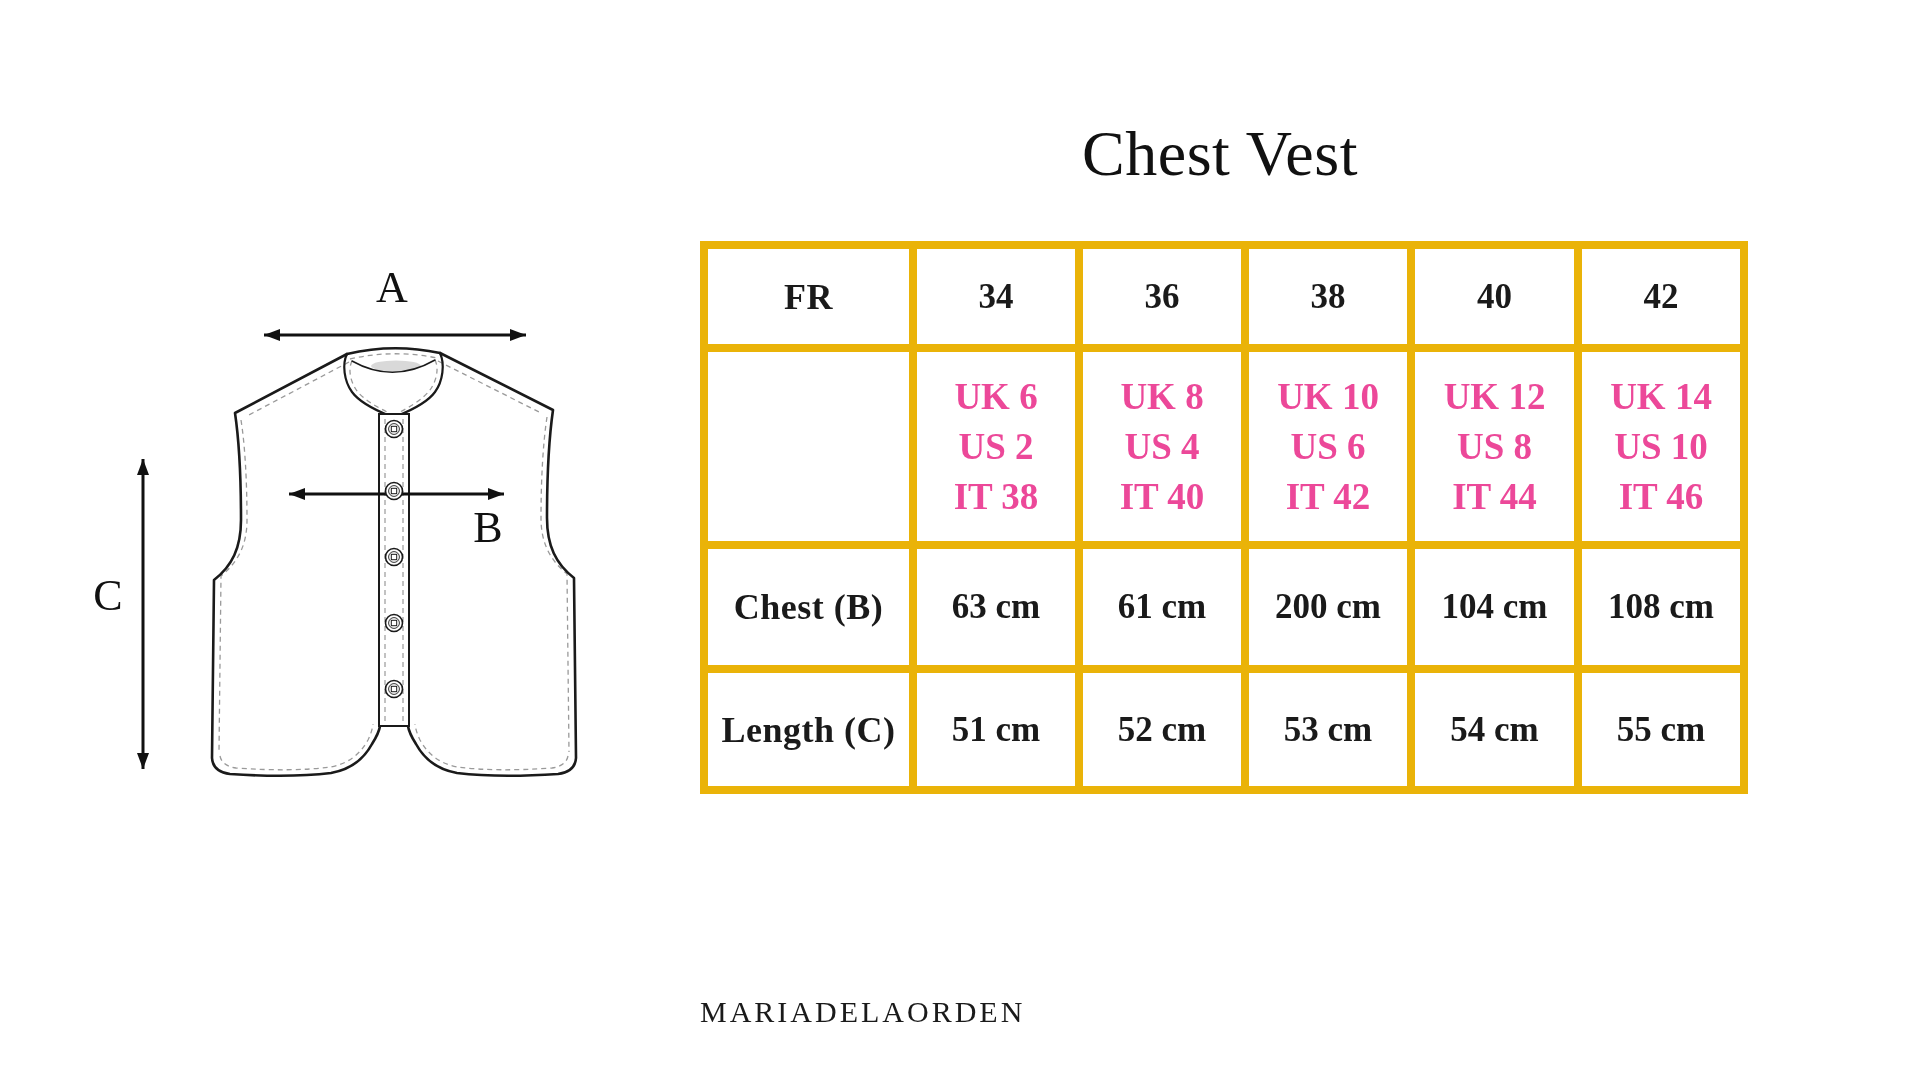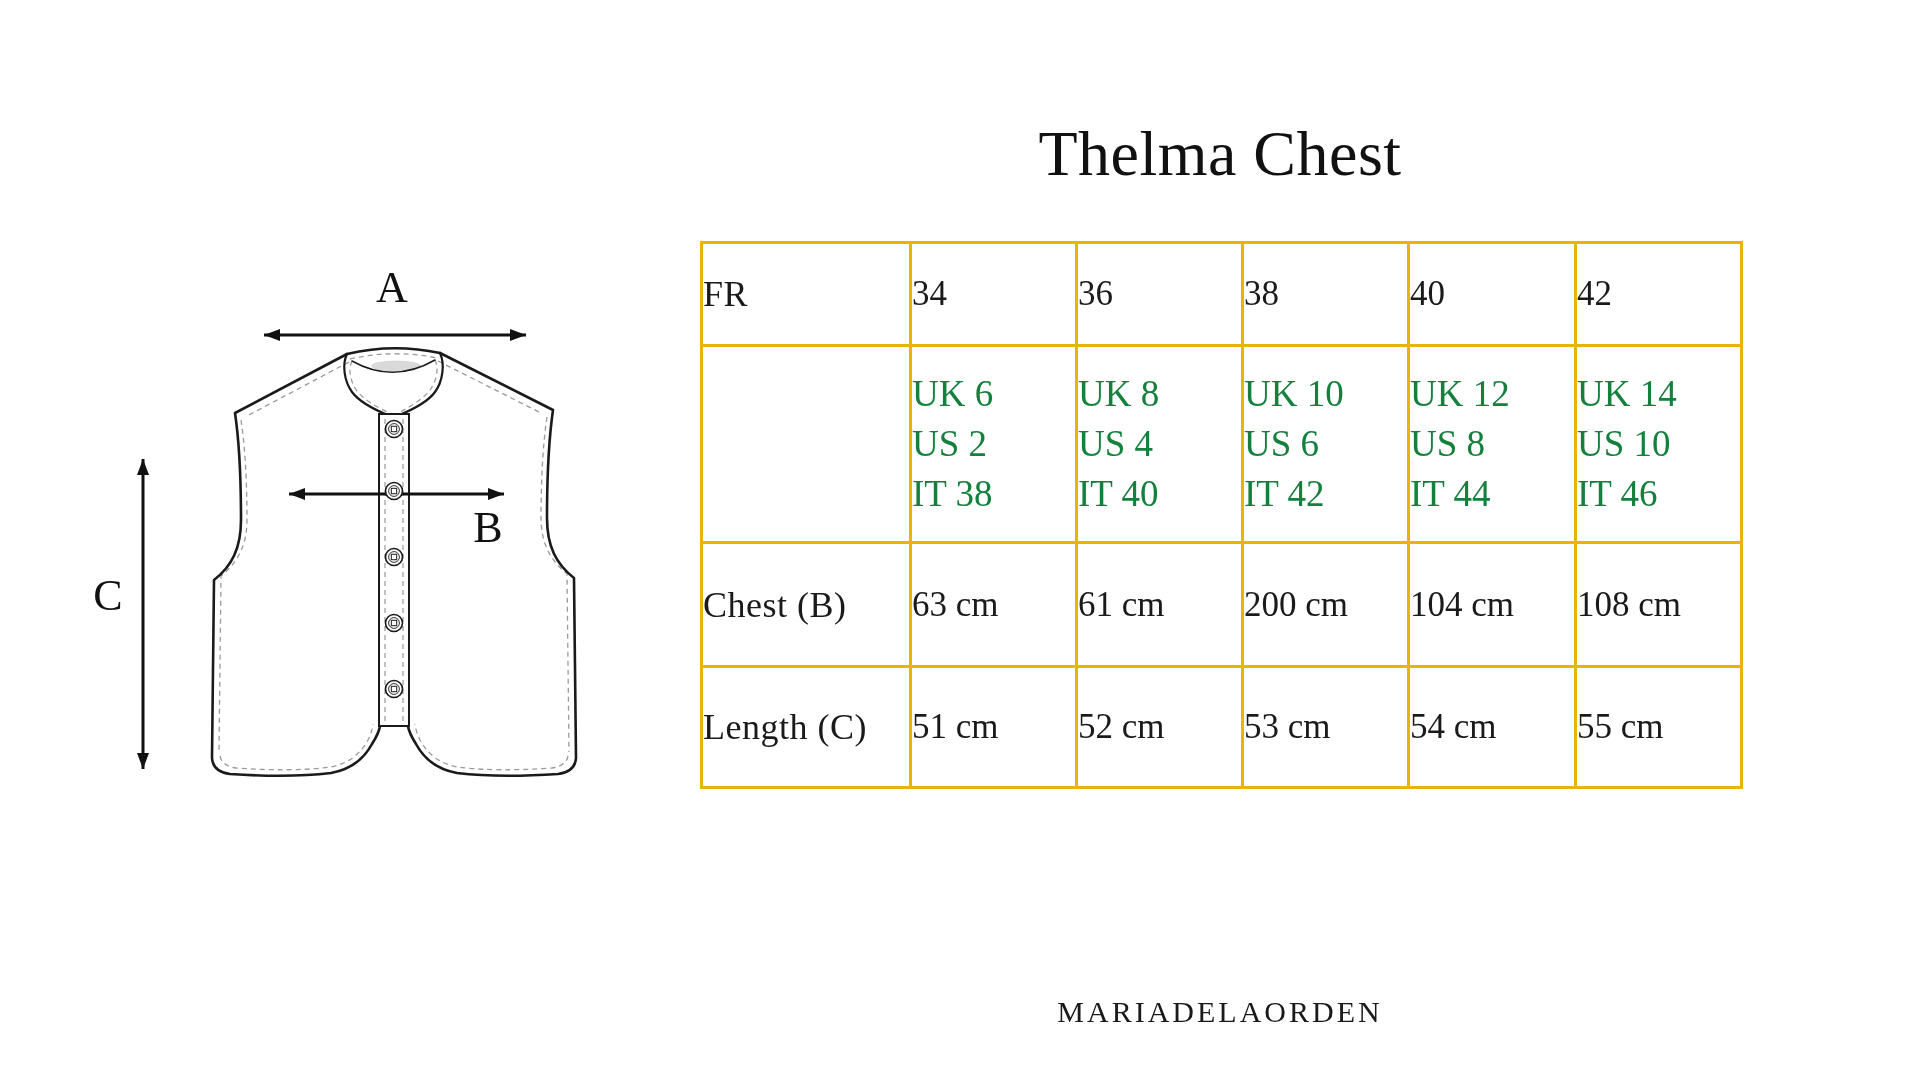--- a/index.html
+++ b/index.html
@@ -43,52 +43,53 @@
   }
   table.size-table {
     position: absolute;
     left: 700px;
     top: 241px;
     width: 1040px;
     border-collapse: collapse;
     table-layout: fixed;
   }
   table.size-table td {
-    border: 3px solid #eab308;
-    text-align: left;
+    border: 8px solid #eab308;
+    text-align: center;
     vertical-align: middle;
     padding: 0;
     background: #ffffff;
+    font-weight: bold;
   }
   tr.r-sizes   { height: 103px; }
   tr.r-conv    { height: 197px; }
   tr.r-shoulders { height: 142px; }
   tr.r-chest   { height: 124px; margin-top: 22px; }
   tr.r-length  { height: 121px; }
   .c-num {
     font-size: 35px;
     color: #1a1a1a;
   }
   .c-label {
     font-size: 36px;
     line-height: 50px;
     letter-spacing: 0.5px;
     color: #1a1a1a;
   }
   .conv-line {
     font-size: 37px;
     line-height: 50px;
-    color: #15803d;
+    color: #ec4899;
   }
   .brand {
     position: absolute;
     left: 700px;
     top: 995px;
     width: 1040px;
-    text-align: center;
+    text-align: left;
     font-size: 30px;
     letter-spacing: 3px;
     color: #1a1a1a;
   }
   .svg-label {
     font-family: "Liberation Serif", serif;
     font-size: 44px;
     fill: #111111;
   }
 </style>
@@ -196,21 +197,21 @@
       <line x1="143" y1="459" x2="143" y2="769" stroke-width="3"></line>
       <polygon points="143,459 137,475 149,475" stroke="none"></polygon>
       <polygon points="143,769 137,753 149,753" stroke="none"></polygon>
     </g>
 
     <text class="svg-label" x="392" y="302" text-anchor="middle">A</text>
     <text class="svg-label" x="488" y="542" text-anchor="middle">B</text>
     <text class="svg-label" x="108" y="610" text-anchor="middle">C</text>
   </svg>
 
-  <h1 class="title">Thelma Chest</h1>
+  <h1 class="title">Chest Vest</h1>
 
   <table class="size-table">
     <colgroup>
       <col style="width:209px">
       <col style="width:166px">
       <col style="width:166px">
       <col style="width:166px">
       <col style="width:167px">
       <col style="width:166px">
     </colgroup>

